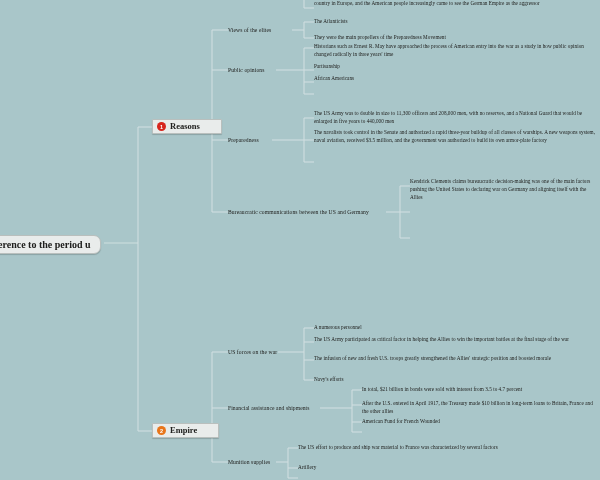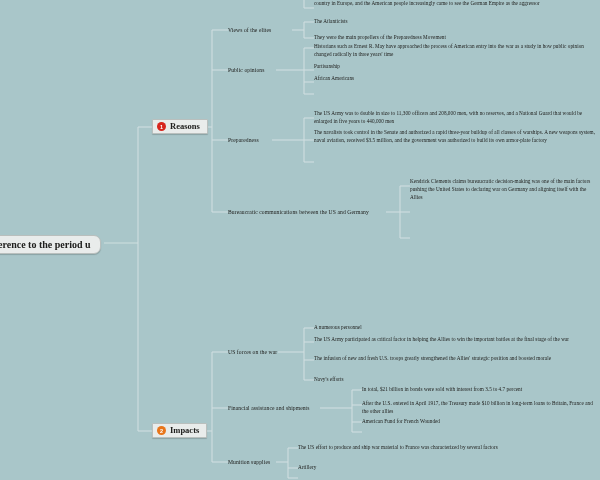--- a/index.html
+++ b/index.html
@@ -11,21 +11,21 @@
     position:relative;
   }
   #canvas{position:absolute;inset:0;}
   svg.wires{position:absolute;left:0;top:0;width:600px;height:480px;pointer-events:none;}
 
   .node{
     position:absolute;
     background:#e9eceb;
     border:1px solid #b9bfbd;
     border-radius:1px;
-    padding:2px 7px 2px 4px;
+    padding:2px 21px 2px 4px;
     display:flex;align-items:center;gap:4px;
     box-shadow:0 1px 1px rgba(0,0,0,.18);
     white-space:nowrap;
     font-size:8.5px;
     font-weight:bold;
     line-height:1.1;
   }
   .root{
     font-size:10px;
     padding:3px 9px;
@@ -149,21 +149,21 @@
 
   <div class="topic" style="left:228px;top:136px;">Preparedness</div>
   <div class="leaf" style="left:314px;top:110px;width:282px;">The US Army was to double in size to 11,300 officers and 208,000 men, with no reserves, and a National Guard that would be enlarged in five years to 440,000 men</div>
   <div class="leaf" style="left:314px;top:129px;width:282px;">The navalists took control in the Senate and authorized a rapid three-year buildup of all classes of warships. A new weapons system, naval aviation, received $3.5 million, and the government was authorized to build its own armor-plate factory</div>
 
   <div class="topic" style="left:228px;top:208px;">Bureaucratic communications between the US and Germany</div>
   <div class="leaf" style="left:410px;top:178px;width:188px;">Kendrick Clements claims bureaucratic decision-making was one of the main factors pushing the United States to declaring war on Germany and aligning itself with the Allies</div>
 
   <div class="node" style="left:152px;top:423px;">
     <span class="badge" style="background:#e8751a;">2</span>
-    <span>Impacts</span>
+    <span>Empire</span>
   </div>
 
   <div class="topic" style="left:228px;top:348px;">US forces on the war</div>
   <div class="leaf" style="left:314px;top:324px;width:282px;">A numerous personnel</div>
   <div class="leaf" style="left:314px;top:336px;width:282px;">The US Army participated as critical factor in helping the Allies to win the important battles at the final stage of the war</div>
   <div class="leaf" style="left:314px;top:355px;width:282px;">The infusion of new and fresh U.S. troops greatly strengthened the Allies' strategic position and boosted morale</div>
   <div class="leaf" style="left:314px;top:376px;width:282px;">Navy's efforts</div>
 
   <div class="topic" style="left:228px;top:404px;">Financial assistance and shipments</div>
   <div class="leaf" style="left:362px;top:386px;width:236px;">In total, $21 billion in bonds were sold with interest from 3.5 to 4.7 percent</div>

